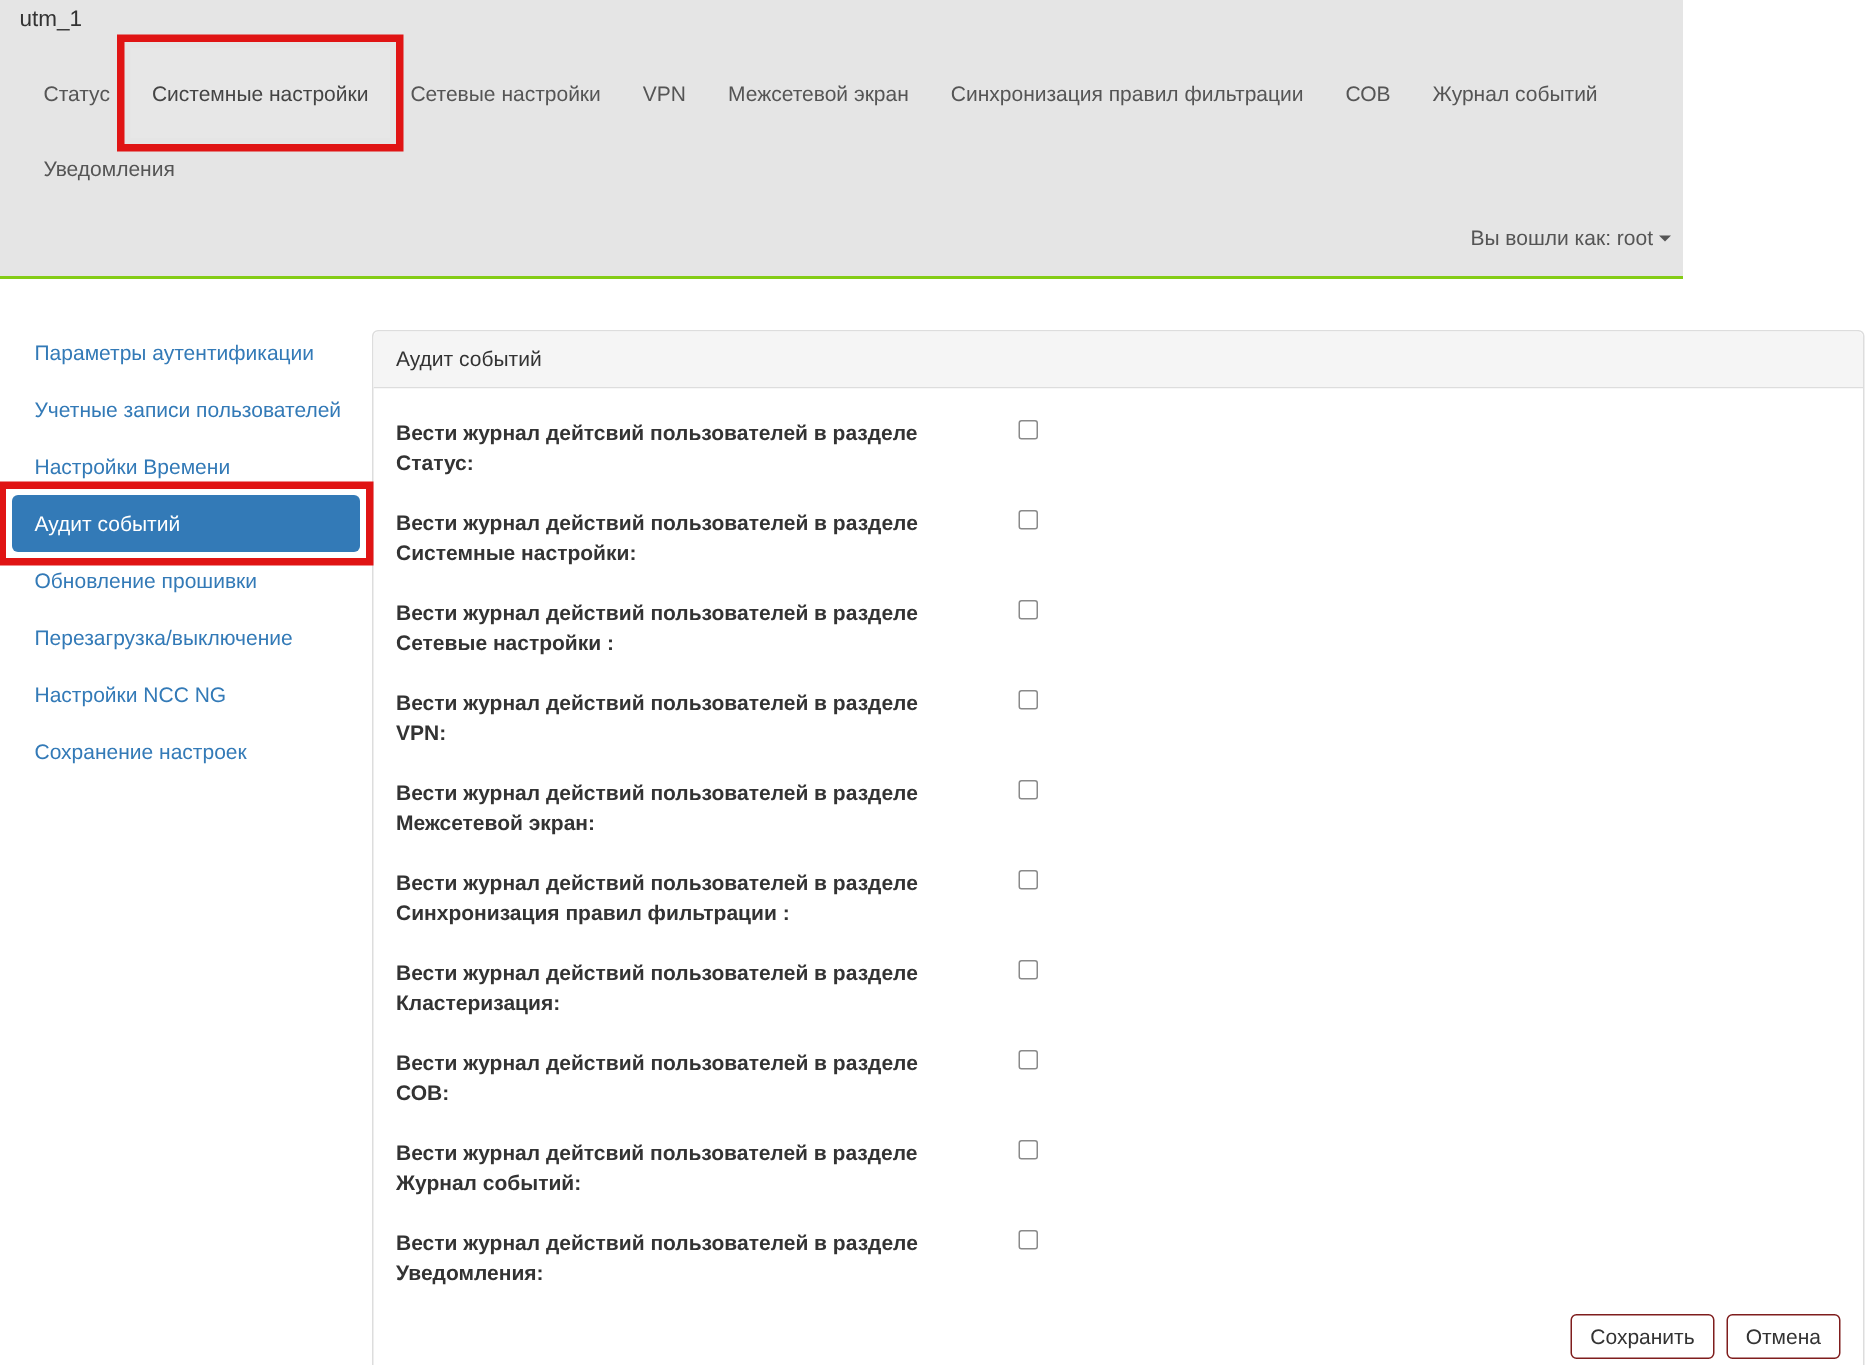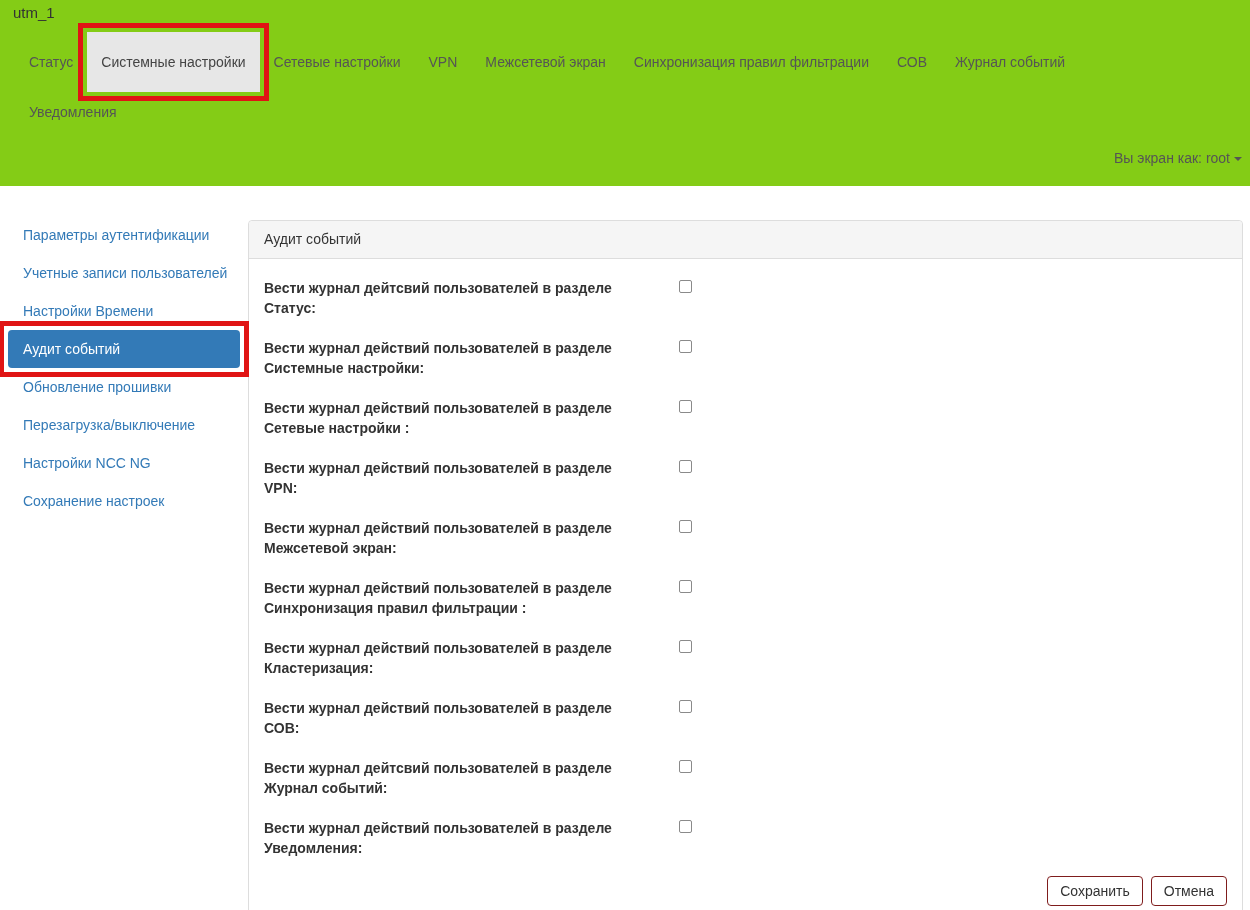--- a/index.html
+++ b/index.html
@@ -8,22 +8,22 @@
     background: #fff;
     font-family: "Liberation Sans", sans-serif;
     font-size: 14px;
     color: #333;
     overflow: hidden;
   }
 
   
   .navbar {
     position: relative;
-    width: 1250px; height: 186px;
-    background: #84cc16;
+    width: 1122px; height: 186px;
+    background: #e5e5e5;
     border-bottom: 2px solid #84cc16;
   }
   .brand {
     position: absolute; top: 4px; left: 13px;
     font-size: 15px; color: #333;
   }
   .tabs-row1 { position: absolute; top: 32px; left: 15px; display: flex; }
   .tabs-row2 { position: absolute; top: 92px; left: 15px; display: flex; }
   .tab {
     display: flex; align-items: center;
@@ -142,21 +142,21 @@
     <div class="tab">Синхронизация правил фильтрации</div>
     <div class="tab">СОВ</div>
     <div class="tab">Журнал событий</div>
   </div>
 
   <div class="tabs-row2">
     <div class="tab">Уведомления</div>
   </div>
 
   <div class="user-menu">
-    <span>Вы экран как: root</span><span class="caret"></span>
+    <span>Вы вошли как: root</span><span class="caret"></span>
   </div>
 </div>
 
 <div class="sidebar">
   <div class="side-item">Параметры аутентификации</div>
   <div class="side-item">Учетные записи пользователей</div>
   <div class="side-item">Настройки Времени</div>
   <div class="side-item active">
     <span>Аудит событий</span>
     <span class="annotation-box"></span>

